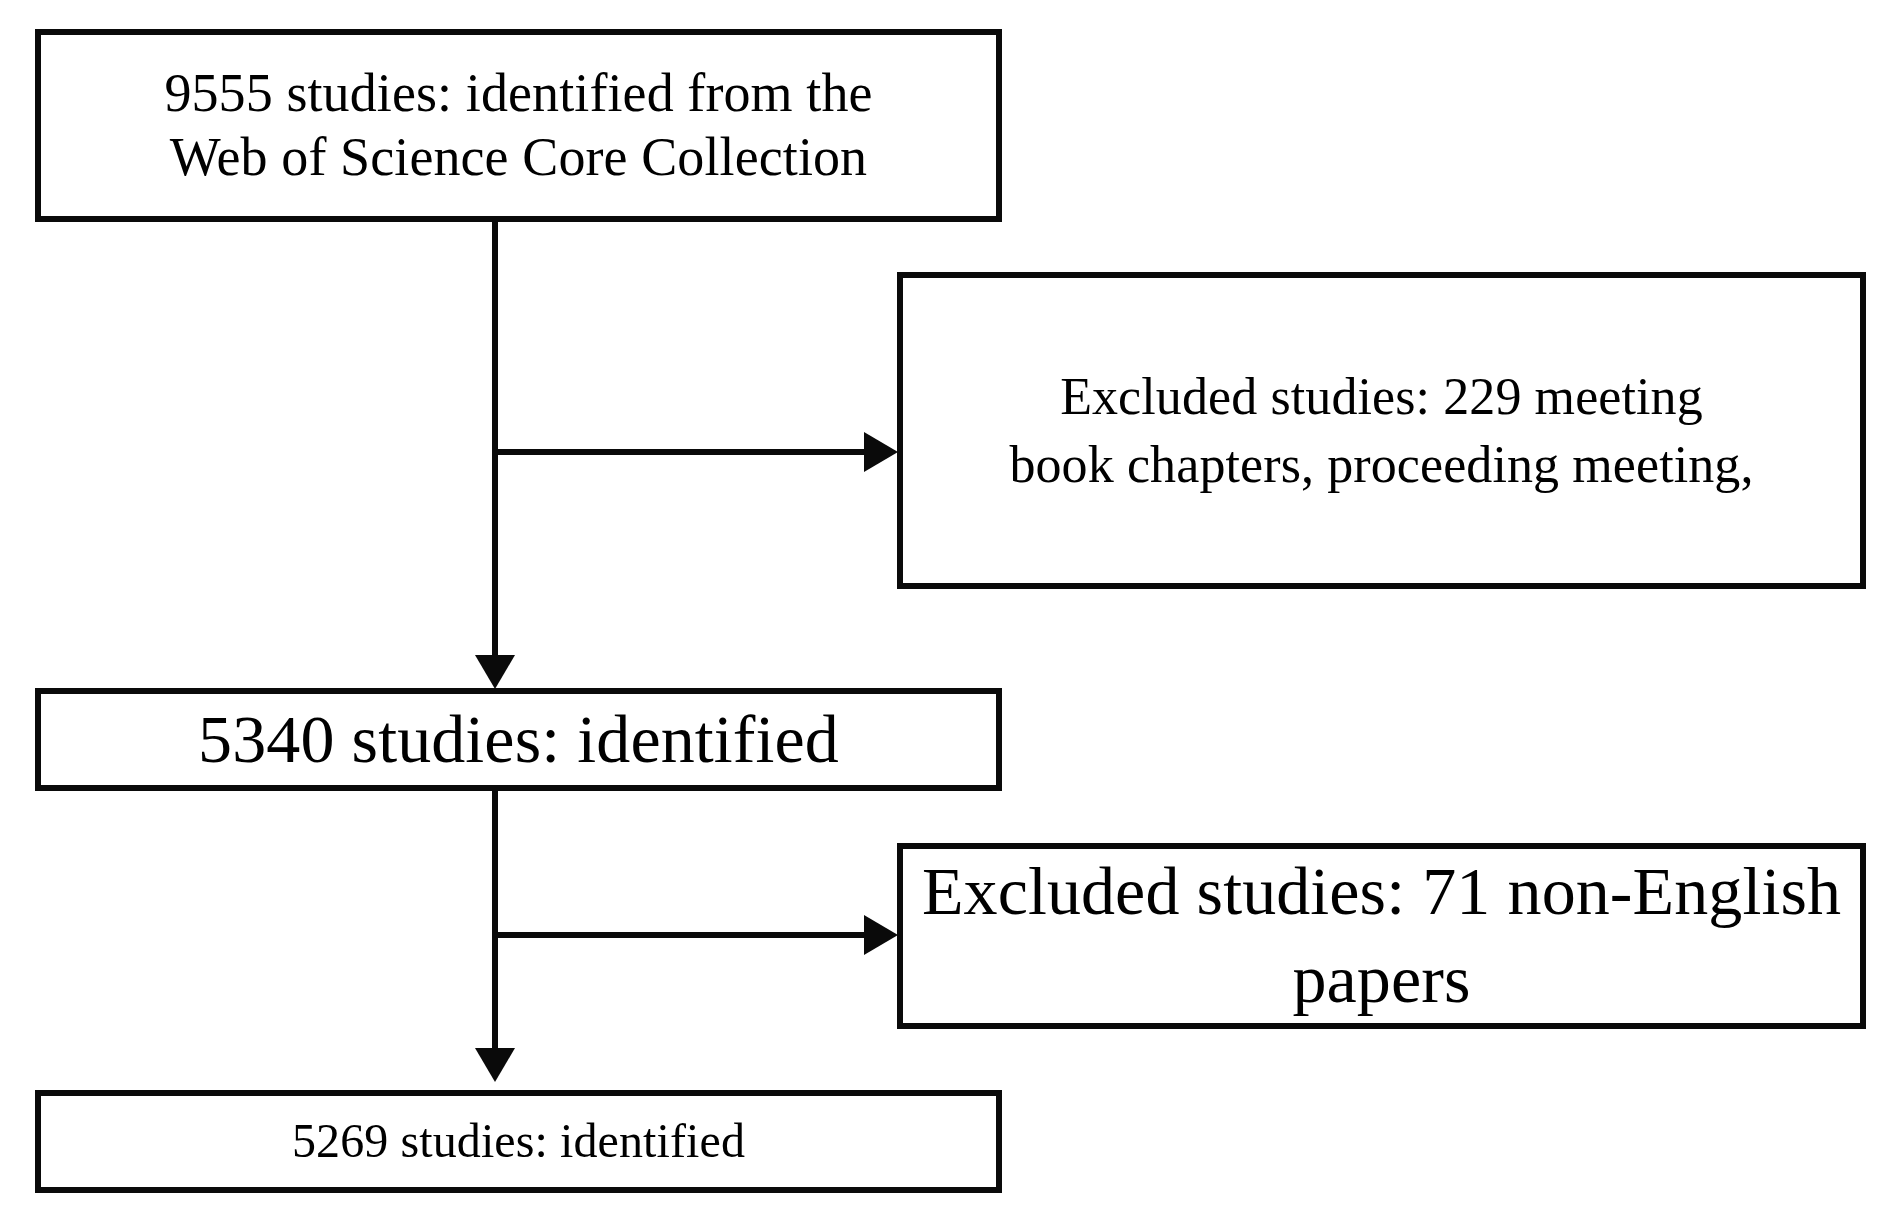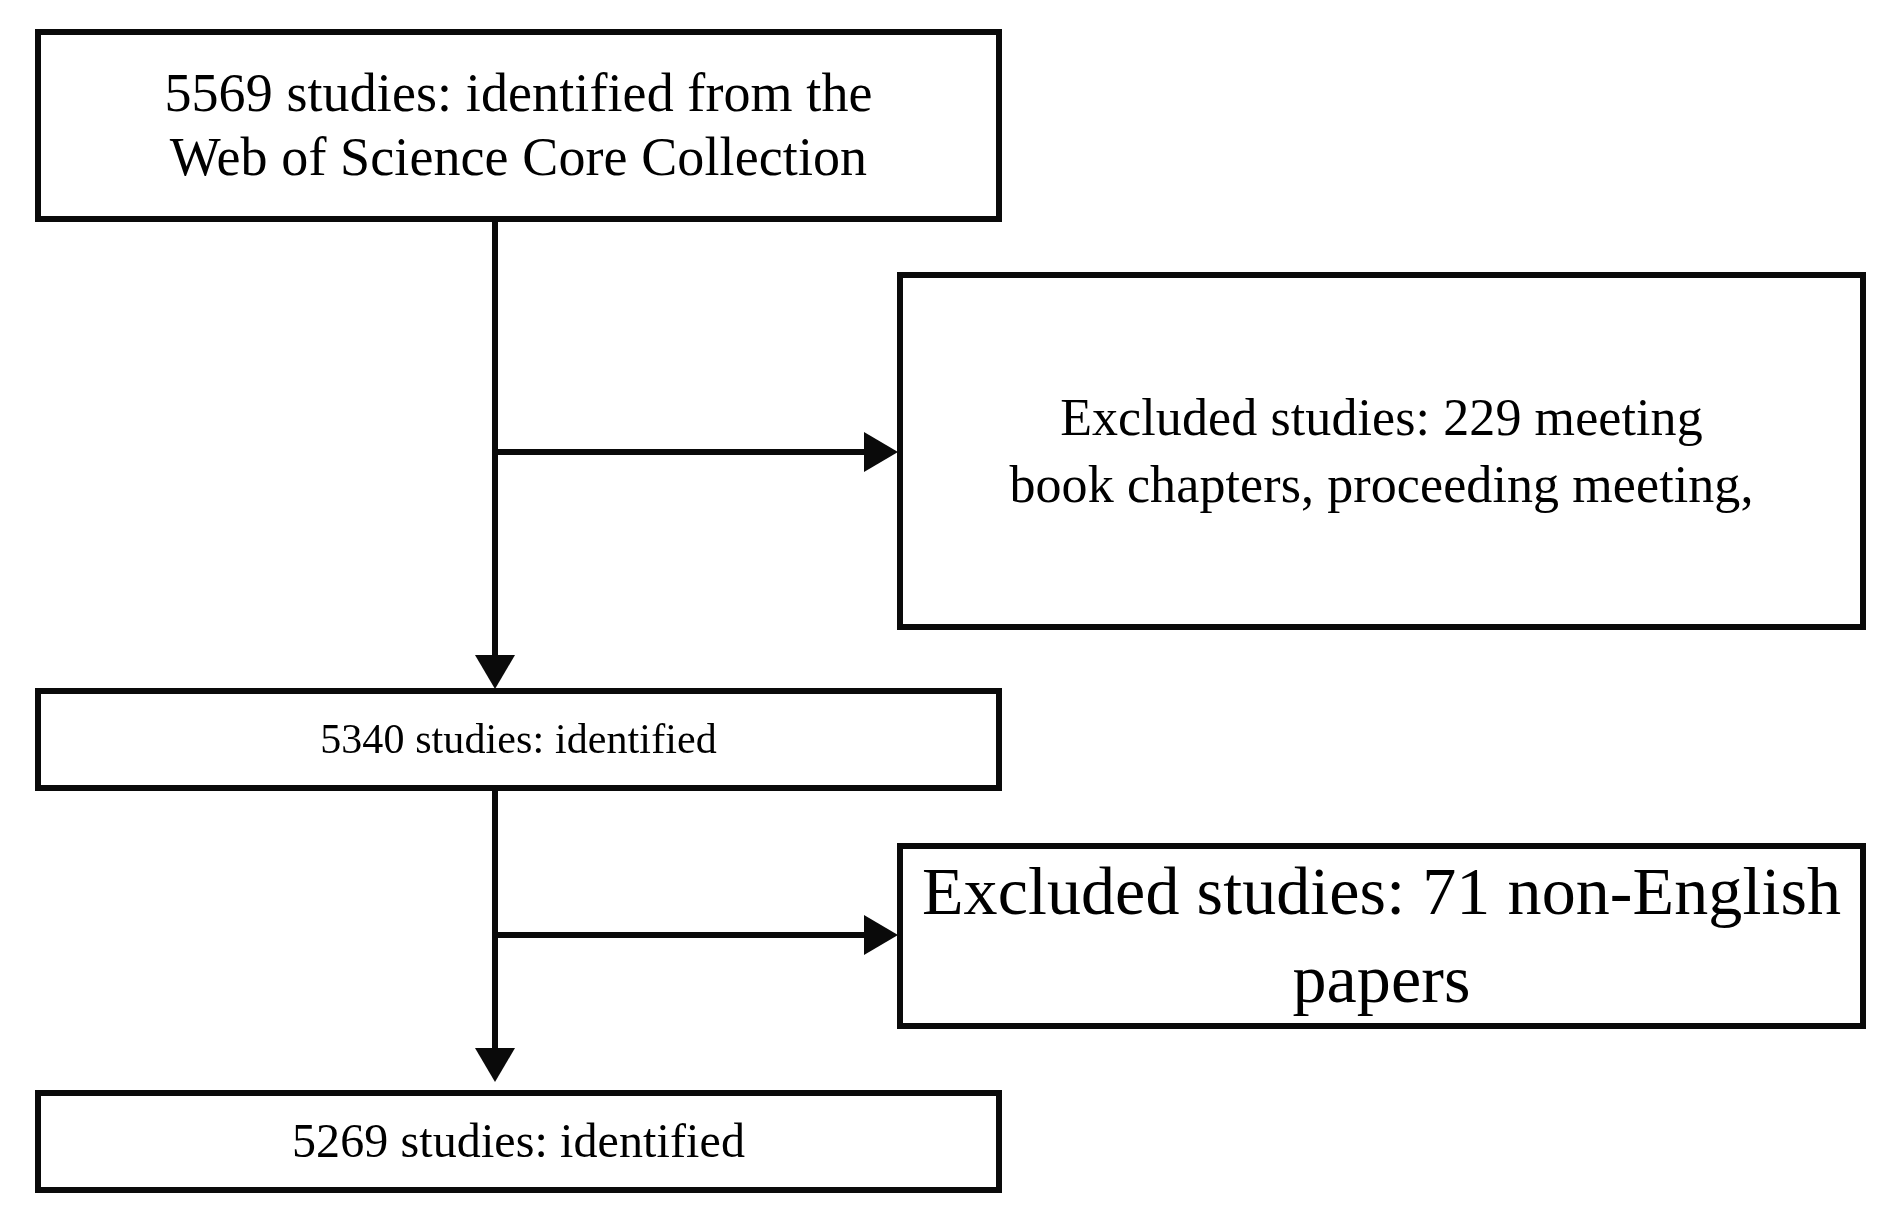--- a/index.html
+++ b/index.html
@@ -40,31 +40,31 @@
     top: 29px;
     width: 967px;
     height: 193px;
     font-size: 54px;
     padding: 0 14px;
   }
   #node-excluded-types {
     left: 897px;
     top: 272px;
     width: 969px;
-    height: 358px;
+    height: 317px;
     font-size: 52px;
     padding: 0 2px;
     line-height: 1.29;
   }
   #node-identified-after-types {
     left: 35px;
     top: 688px;
     width: 967px;
     height: 103px;
-    font-size: 42px;
+    font-size: 68px;
   }
   #node-excluded-language {
     left: 897px;
     top: 843px;
     width: 969px;
     height: 186px;
     font-size: 68px;
     line-height: 1.29;
   }
   #node-identified-final {
@@ -139,21 +139,21 @@
     left: 864px;
     top: 915px;
   }
 </style>
 </head>
 <body>
 
 <div id="canvas">
 
   <div class="node" id="node-identified-initial">
-    <span class="line">5569 studies: identified from the</span>
+    <span class="line">9555 studies: identified from the</span>
     <span class="line">Web of Science Core Collection</span>
   </div>
 
   <div class="node" id="node-excluded-types">
     <span class="line">Excluded studies: 229 meeting</span>
     <span class="line">book chapters, proceeding meeting,</span>
   </div>
 
   <div class="node" id="node-identified-after-types">
     <span class="line">5340 studies: identified</span>

